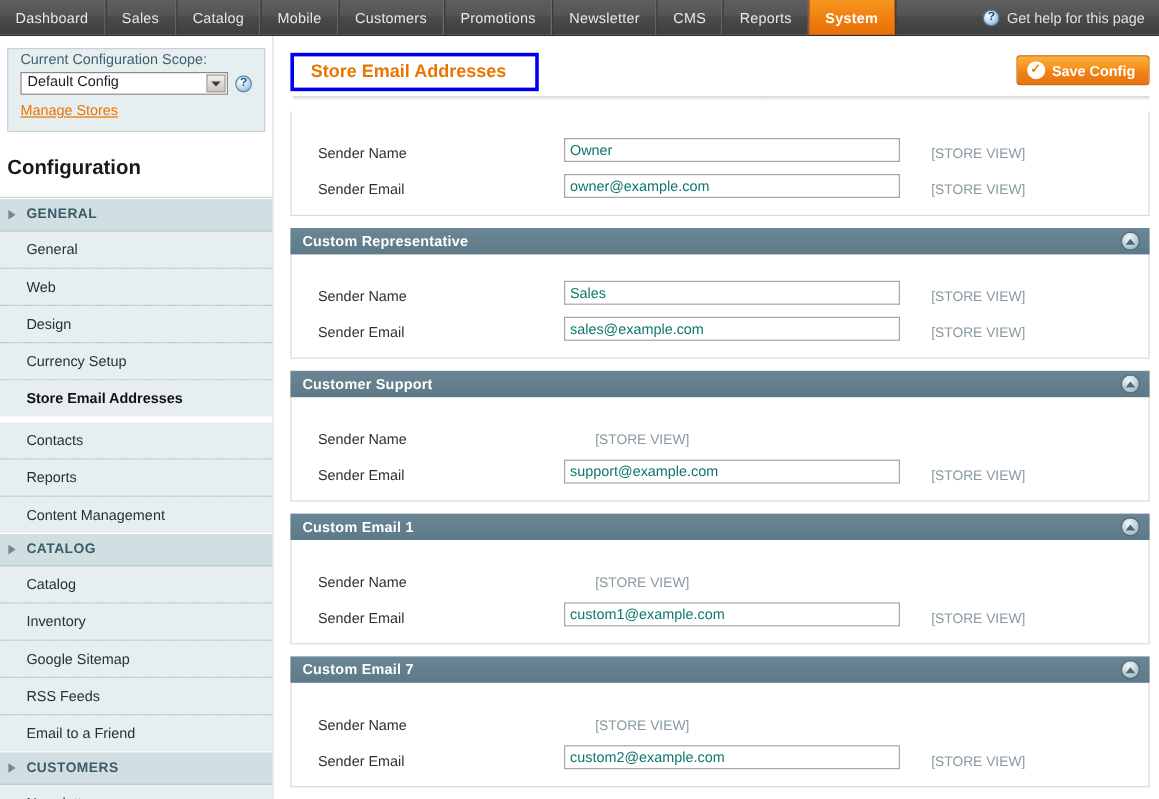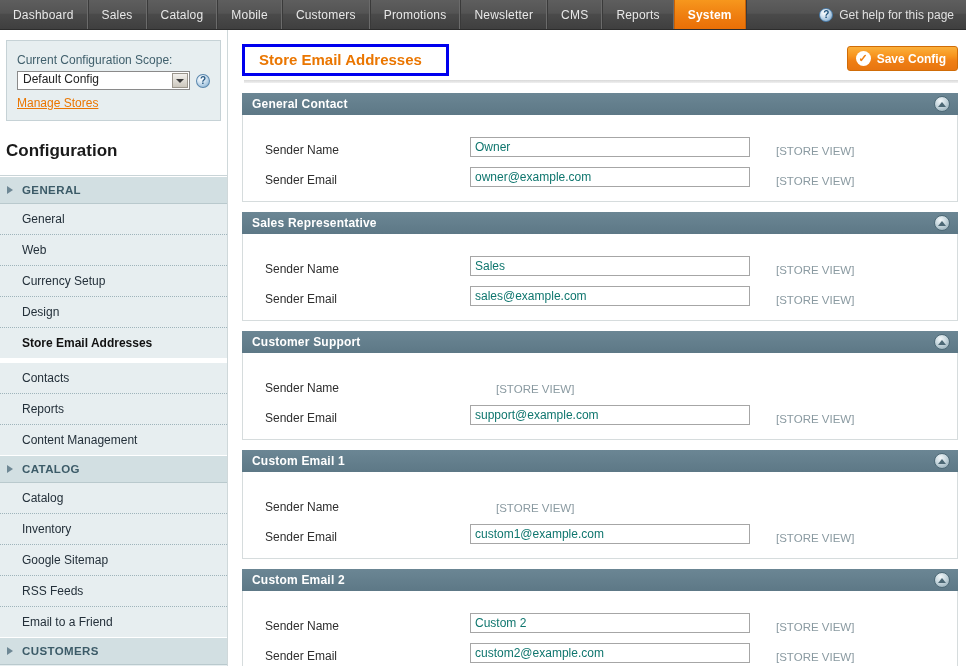--- a/index.html
+++ b/index.html
@@ -69,21 +69,21 @@
     flex: 0 0 228px;
     background: #ffffff;
     border-right: 1px solid #cfd8da;
     padding-top: 10px;
     overflow: hidden;
   }
   #scope-box {
     margin: 0 6px 0 6px;
     background: #e7eef0;
     border: 1px solid #c6d2d6;
-    padding: 12px 10px 10px 10px;
+    padding: 1px 10px 10px 10px;
   }
   #scope-label { color: #41606d; font-size: 12px; margin-bottom: 4px; }
   #scope-row { display: flex; align-items: center; gap: 6px; }
   #scope-select {
     position: relative;
     width: 176px; height: 19px;
     background: #ffffff;
     border: 1px solid #8a8a8a;
     display: flex; 
     padding-left: 5px;
@@ -319,22 +319,22 @@
       <div id="manage-stores">Manage Stores</div>
     </div>
 
     <div id="config-title">Configuration</div>
 
     <div id="sidebar-groups">
         <div class="sb-group"><span class="tri"></span><span>GENERAL</span></div>
         <div class="sb-items">
           <div class="sb-item">General</div>
           <div class="sb-item">Web</div>
+          <div class="sb-item">Design</div>
           <div class="sb-item">Currency Setup</div>
-          <div class="sb-item">Design</div>
           <div class="sb-item current" style="border-bottom: none;">Store Email Addresses</div>
           <div class="sb-sep"></div>
           <div class="sb-item">Contacts</div>
           <div class="sb-item">Reports</div>
           <div class="sb-item">Content Management</div>
         </div>
         <div class="sb-group"><span class="tri"></span><span>CATALOG</span></div>
         <div class="sb-items">
           <div class="sb-item">Catalog</div>
           <div class="sb-item">Inventory</div>
@@ -358,42 +358,36 @@
       <div id="save-config">
         <span class="check-glyph">✓</span>
         <span>Save Config</span>
       </div>
     </div>
 
     <div id="divider"></div>
 
     <div id="fieldsets">
         <div class="fieldset">
-          <div class="fs-head">
-            <span class="fs-title">General Contact</span>
-            <span class="fs-toggle">
-              <span></span>
-            </span>
-          </div>
           <div class="fs-body">
             <div class="field-row">
               <div class="field-label">Sender Name</div>
               <input type="text" class="field-input" value="Owner" style="">
               <div class="field-scope">[STORE VIEW]</div>
             </div>
             <div class="field-row">
               <div class="field-label">Sender Email</div>
               <input type="text" class="field-input" value="owner@example.com" style="">
               <div class="field-scope">[STORE VIEW]</div>
             </div>
           </div>
         </div>
         <div class="fieldset">
           <div class="fs-head">
-            <span class="fs-title">Sales Representative</span>
+            <span class="fs-title">Custom Representative</span>
             <span class="fs-toggle">
               <span></span>
             </span>
           </div>
           <div class="fs-body">
             <div class="field-row">
               <div class="field-label">Sender Name</div>
               <input type="text" class="field-input" value="Sales" style="">
               <div class="field-scope">[STORE VIEW]</div>
             </div>
@@ -437,29 +431,28 @@
             </div>
             <div class="field-row">
               <div class="field-label">Sender Email</div>
               <input type="text" class="field-input" value="custom1@example.com" style="">
               <div class="field-scope">[STORE VIEW]</div>
             </div>
           </div>
         </div>
         <div class="fieldset">
           <div class="fs-head">
-            <span class="fs-title">Custom Email 2</span>
+            <span class="fs-title">Custom Email 7</span>
             <span class="fs-toggle">
               <span></span>
             </span>
           </div>
           <div class="fs-body">
             <div class="field-row">
               <div class="field-label">Sender Name</div>
-              <input type="text" class="field-input" value="Custom 2" style="">
               <div class="field-scope">[STORE VIEW]</div>
             </div>
             <div class="field-row">
               <div class="field-label">Sender Email</div>
               <input type="text" class="field-input" value="custom2@example.com" style="">
               <div class="field-scope">[STORE VIEW]</div>
             </div>
           </div>
         </div>
       </div>

